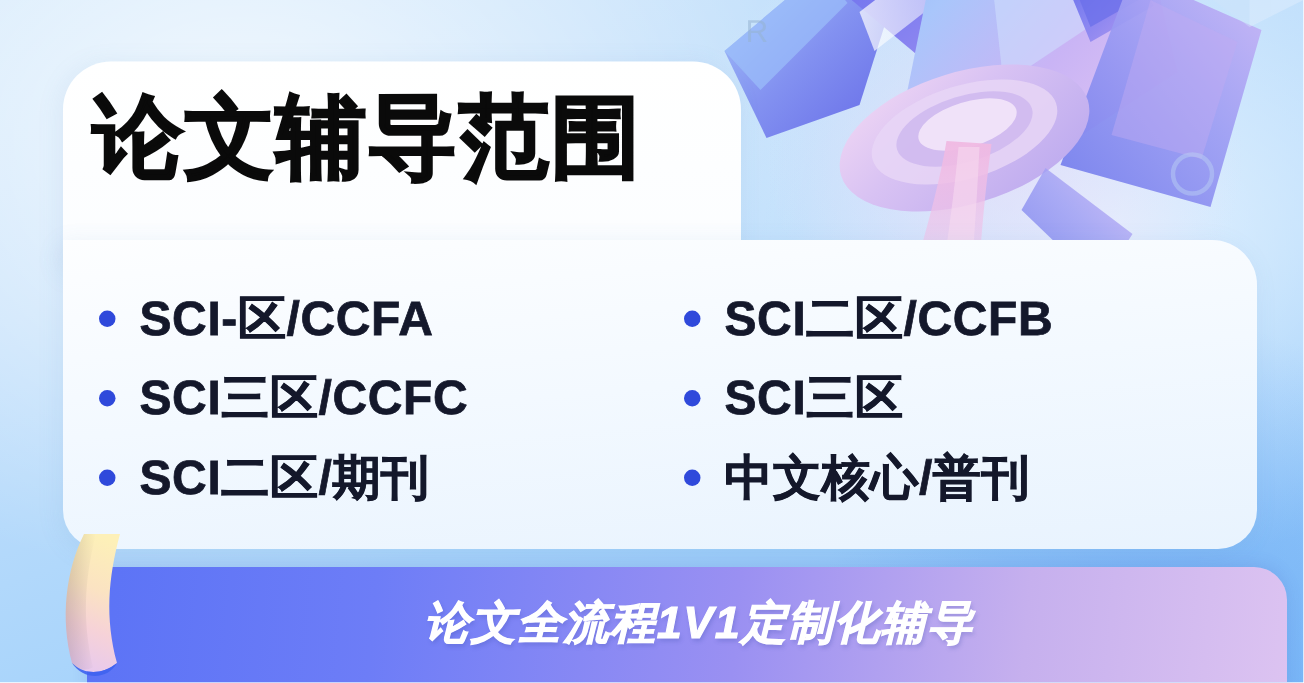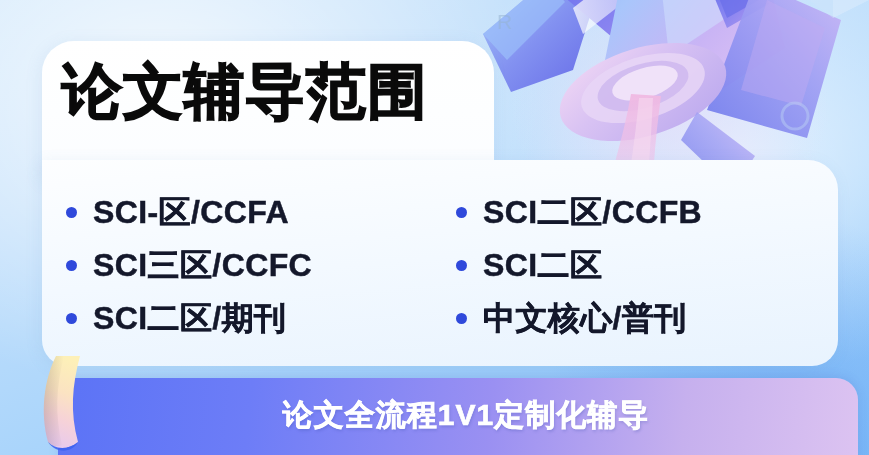--- a/index.html
+++ b/index.html
@@ -148,20 +148,21 @@
     border-radius: 4px 22px 0 0;
     box-shadow: 0 -2px 10px rgba(70,95,190,0.16);
   }
   .banner-text {
     position: absolute;
     left: 16px; right: 0;
     top: 17px;
     text-align: center;
     font-size: 30px;
     font-weight: 700;
+    font-style: italic;
     color: #ffffff;
     letter-spacing: 1px;
     white-space: nowrap;
     -webkit-text-stroke: 0.7px #ffffff;
     text-shadow: 1px 2px 3px rgba(58,76,170,0.28);
   }
 
   
   .curl {
     position: absolute;
@@ -286,21 +287,21 @@
     <div class="bullet-item">
       <span class="dot"></span>
       <span class="bullet-label">SCI二区/CCFB</span>
     </div>
     <div class="bullet-item">
       <span class="dot"></span>
       <span class="bullet-label">SCI三区/CCFC</span>
     </div>
     <div class="bullet-item">
       <span class="dot"></span>
-      <span class="bullet-label">SCI二区</span>
+      <span class="bullet-label">SCI三区</span>
     </div>
     <div class="bullet-item">
       <span class="dot"></span>
       <span class="bullet-label">SCI二区/期刊</span>
     </div>
     <div class="bullet-item">
       <span class="dot"></span>
       <span class="bullet-label">中文核心/普刊</span>
     </div>
   </div>

